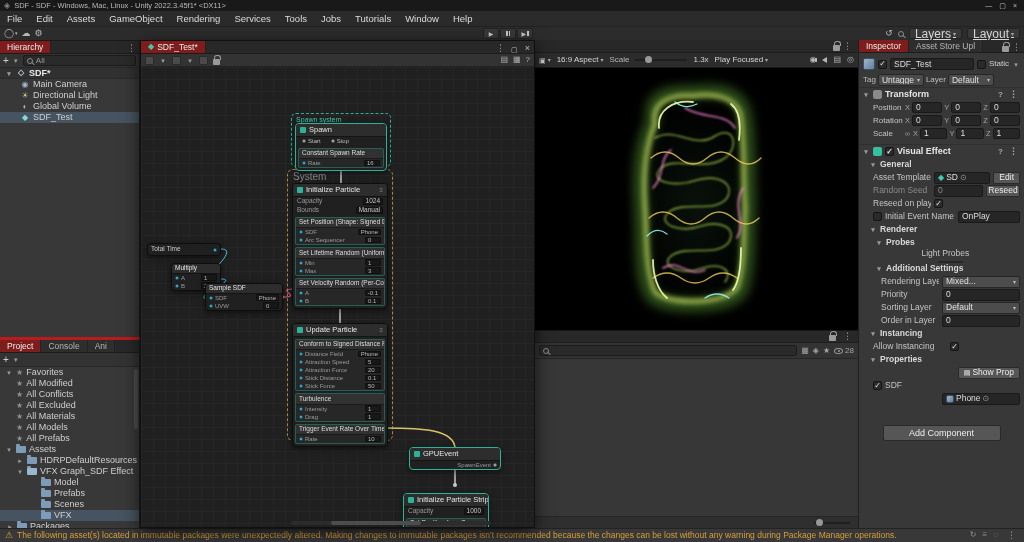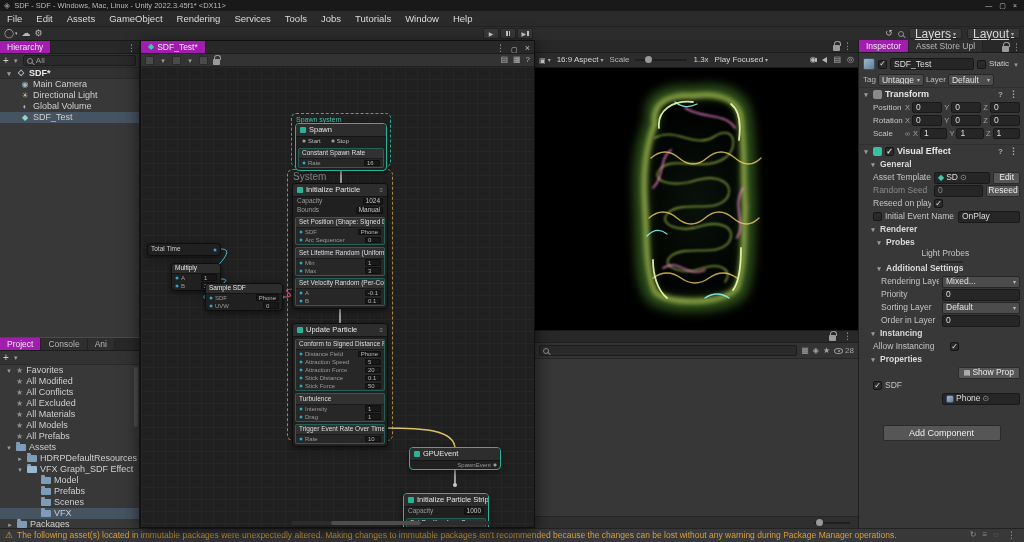--- a/index.html
+++ b/index.html
@@ -24,21 +24,21 @@
   .eye-ic{width:9px;height:6px;border:1px solid #9a9a9a;border-radius:50%;position:relative;display:inline-block;}
   .eye-ic::after{content:"";position:absolute;left:2.5px;top:1px;width:2px;height:2px;border-radius:50%;background:#9a9a9a;}
   .f-ic{position:relative;width:10px;height:7px;background:#7e9cb8;border-radius:1px;flex:none;}
   .f-ic::before{content:"";position:absolute;top:-2px;left:0;width:4px;height:2px;background:#7e9cb8;border-radius:1px 1px 0 0;}
   .f-ic.open{background:#99b7ce;}
   .slider{position:relative;height:2px;background:#1e1e1e;border-radius:1px;flex:none;}
   .slider .thumb{position:absolute;top:-3px;width:7px;height:7px;border-radius:50%;background:#999;}
   
   .tabbar{display:flex;align-items:flex-end;background:#282828;height:13px;border-bottom:1px solid #1c1c1c;}
   .tab{height:12px;display:flex;align-items:center;padding:0 7px;font-size:8.5px;color:#b5b5b5;background:#2e2e2e;border-right:1px solid #222;gap:3px;white-space:nowrap;overflow:hidden;}
-  .tab.active{background:#a21caf;color:#eaeaea;}
+  .tab.active{background:#7f1d1d;color:#eaeaea;}
   
   #titlebar{left:0;top:0;width:1024px;height:11px;background:#191919;display:flex;align-items:center;padding:0 4px;gap:4px;font-size:7.5px;color:#b8b8b8;}
   #titlebar .winbtns{margin-left:auto;display:flex;gap:7px;color:#c0c0c0;font-size:7px;padding-right:3px;}
   #menubar{left:0;top:11px;width:1024px;height:16px;background:#2b2b2b;display:flex;align-items:center;border-bottom:1px solid #222;}
   .menu-item{padding:0 7px;font-size:9.5px;color:#dcdcdc;height:16px;display:inline-flex;align-items:center;}
   #maintoolbar{left:0;top:27px;width:1024px;height:14px;background:#2c2c2c;border-bottom:1px solid #191919;display:flex;align-items:center;padding:0 4px;gap:4px;font-size:8px;}
   .tool-ic{color:#b9b9b9;font-size:9px;display:inline-flex;align-items:center;gap:1px;}
   #playctrls{position:absolute;left:483px;top:1px;display:flex;gap:1px;}
   .playbtn{width:16px;height:11px;background:#383838;border:1px solid #222;border-radius:2px;display:inline-flex;align-items:center;justify-content:center;color:#c8c8c8;font-size:6px;gap:1px;}
   .pbar{width:1.5px;height:5px;background:#c8c8c8;display:inline-block;}
@@ -49,21 +49,21 @@
   #hierarchy{left:0;top:41px;width:140px;height:296px;background:#383838;border-right:1px solid #1f1f1f;display:flex;flex-direction:column;}
   .panel-toolbar{height:14px;background:#333;border-bottom:1px solid #282828;display:flex;align-items:center;padding:0 3px;gap:3px;}
   .plus-btn{color:#cfcfcf;font-size:10px;}
   .searchbox{flex:1;height:11px;background:#2a2a2a;border:1px solid #1c1c1c;border-radius:2px;display:flex;align-items:center;gap:3px;padding:0 3px;color:#9a9a9a;font-size:8px;}
   .trow{display:flex;align-items:center;gap:3px;height:11px;font-size:9px;color:#cfcfcf;padding-left:5px;white-space:nowrap;overflow:hidden;}
   .trow .ic{width:10px;font-size:8px;color:#9fb7c8;text-align:center;flex:none;}
   .trow.sel{background:#46536033;background:#465360;}
   .scene-row{background:#313131;border-bottom:1px solid #2a2a2a;color:#e8e8e8;font-weight:bold;font-size:9px;}
   .child{padding-left:20px;}
   
-  #project-left{left:0;top:337px;width:140px;height:191px;background:#383838;border-right:1px solid #1f1f1f;border-top:1px solid #b91c1c;display:flex;flex-direction:column;overflow:hidden;position:absolute;}
+  #project-left{left:0;top:337px;width:140px;height:191px;background:#383838;border-right:1px solid #1f1f1f;border-top:3px solid #b91c1c;display:flex;flex-direction:column;overflow:hidden;position:absolute;}
   #project-left .tree{position:relative;flex:1;overflow:hidden;}
   .pscroll{position:absolute;right:1px;top:2px;width:4px;height:60px;background:#4d4d4d;border-radius:2px;}
   [data-ind="0"]{padding-left:6px;}
   [data-ind="1"]{padding-left:16px;}
   [data-ind="2"]{padding-left:30px;}
   .star{color:#8f8f8f;font-size:8px;flex:none;}
   #project-right{left:535px;top:330px;width:323px;height:198px;background:#383838;border-top:1px solid #191919;display:flex;flex-direction:column;position:absolute;}
   #project-right .strip{height:12px;background:#282828;border-bottom:1px solid #1f1f1f;display:flex;align-items:center;justify-content:flex-end;padding:0 3px;gap:4px;}
   #project-right .ptoolbar{height:16px;background:#333;border-bottom:1px solid #262626;display:flex;align-items:center;gap:4px;padding:0 4px;}
   #project-right .content{flex:1;background:#373737;}

